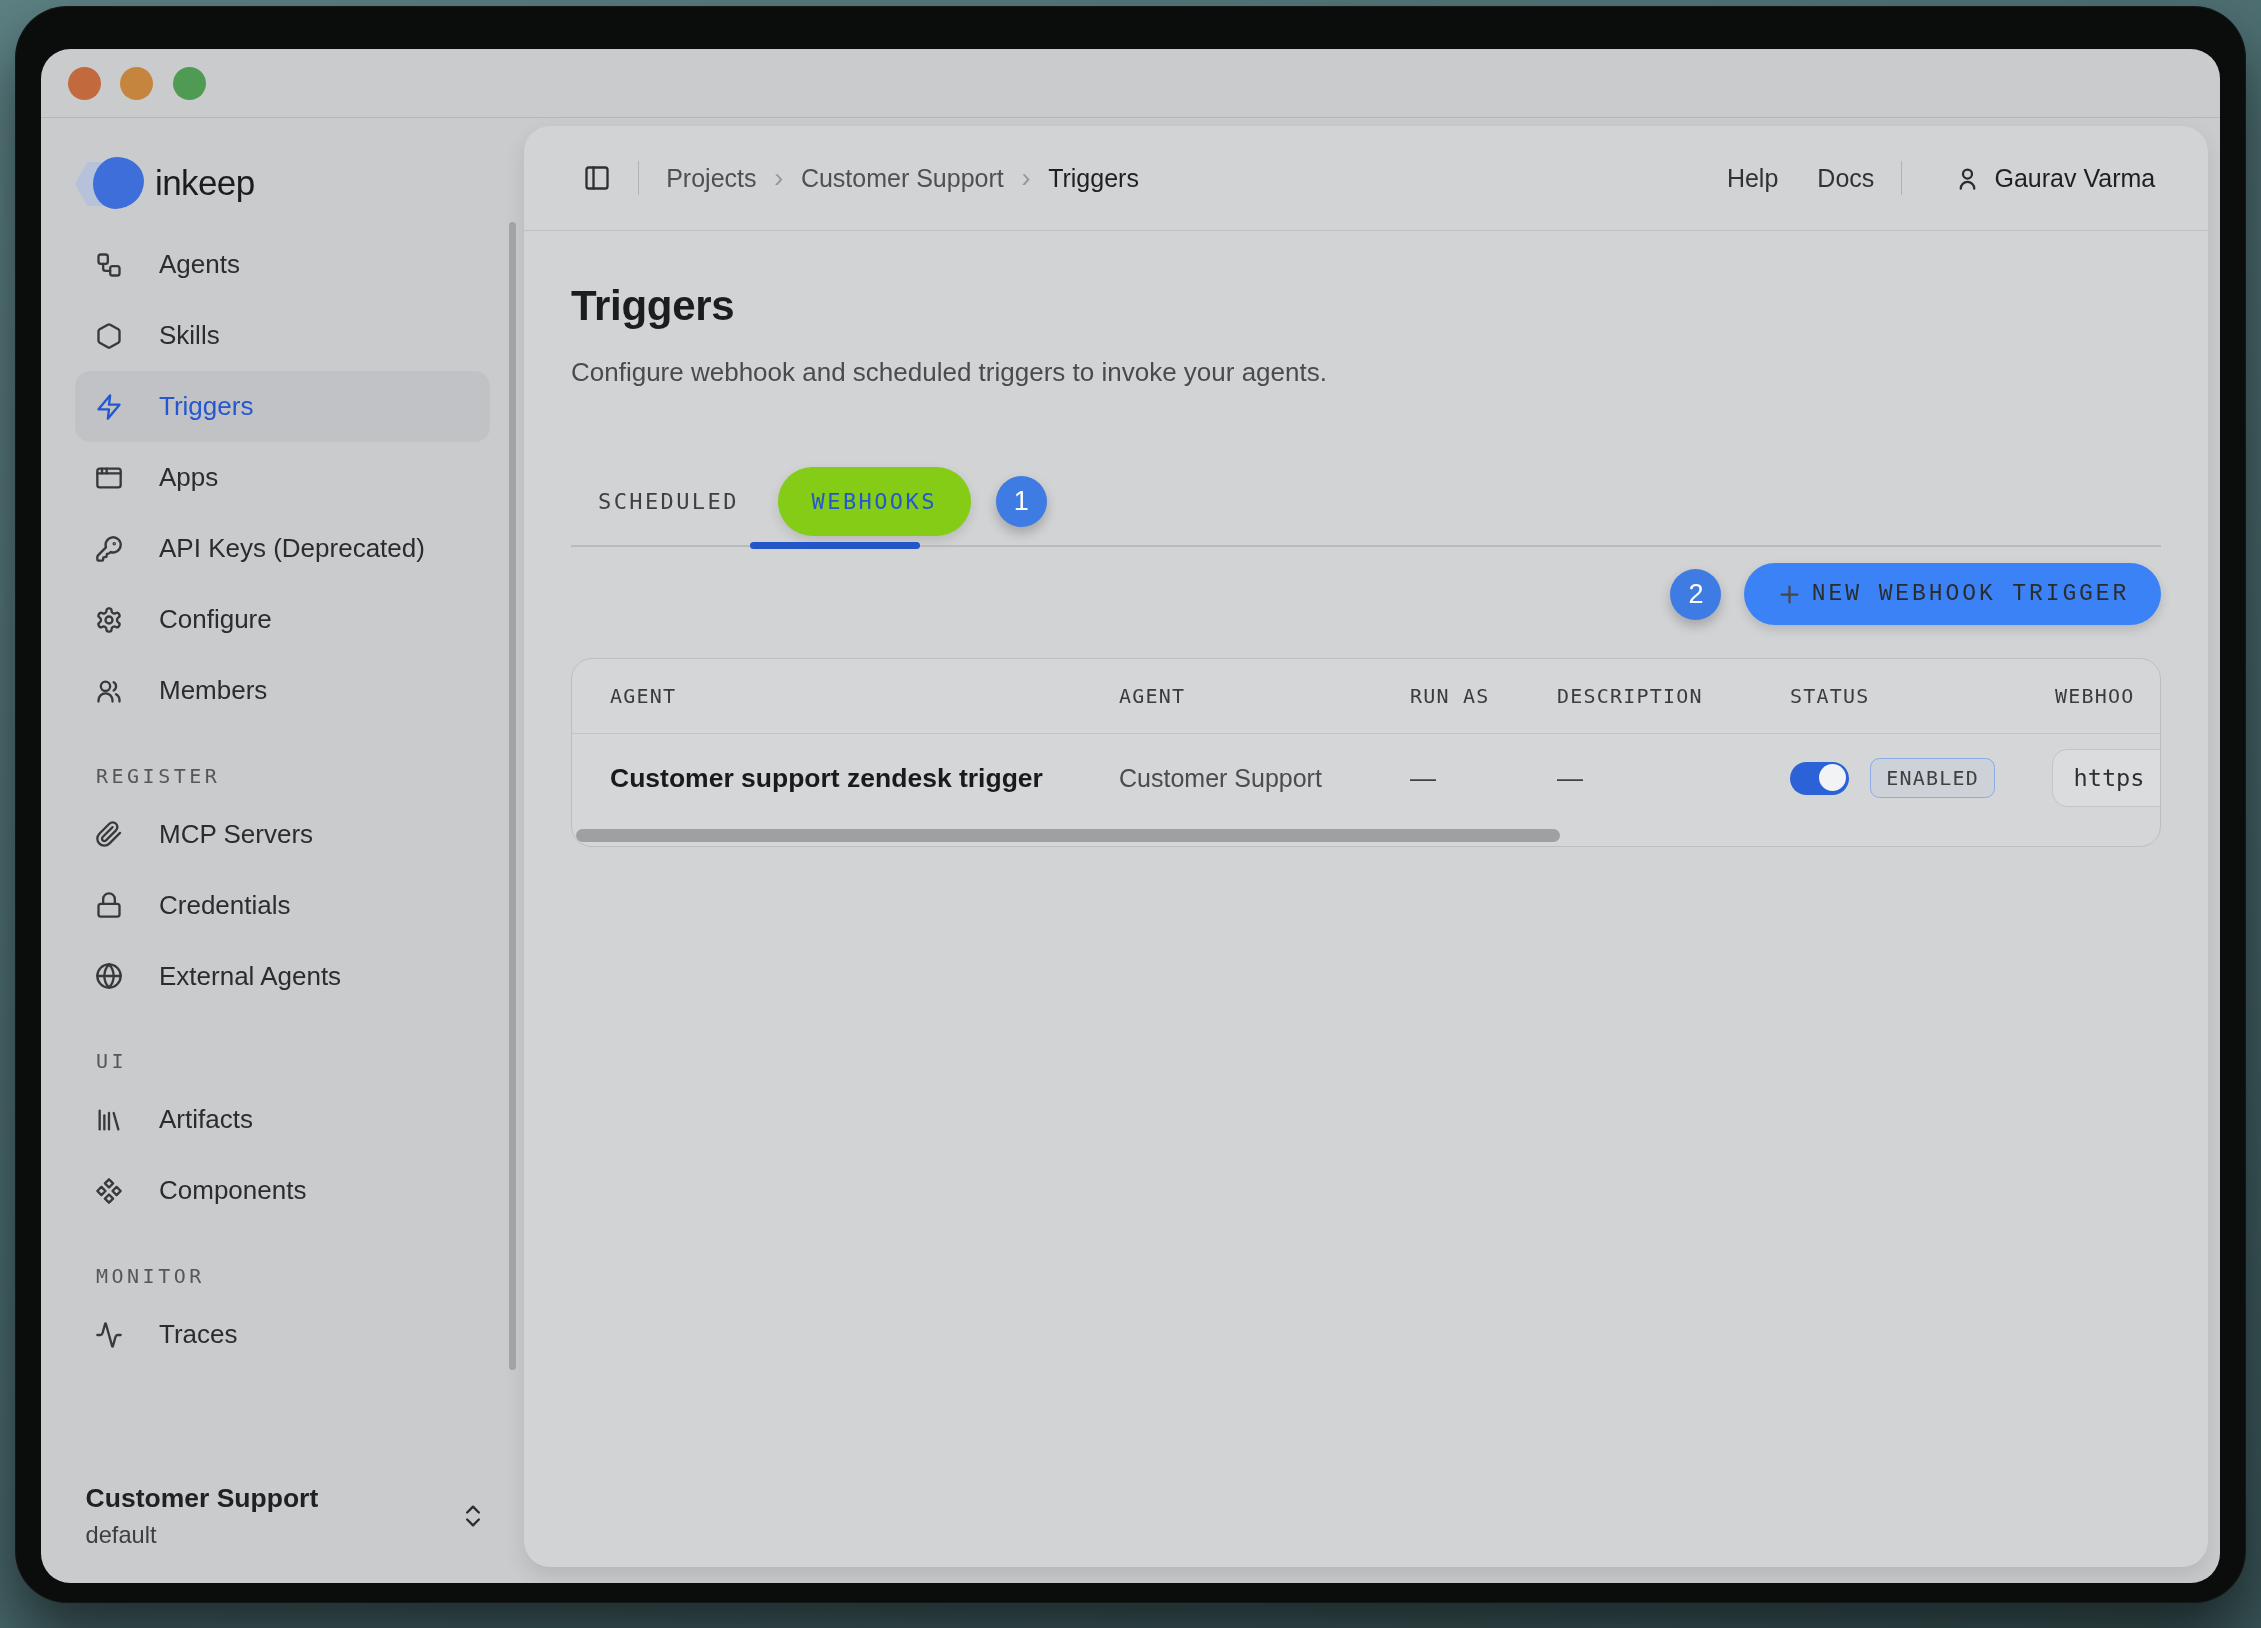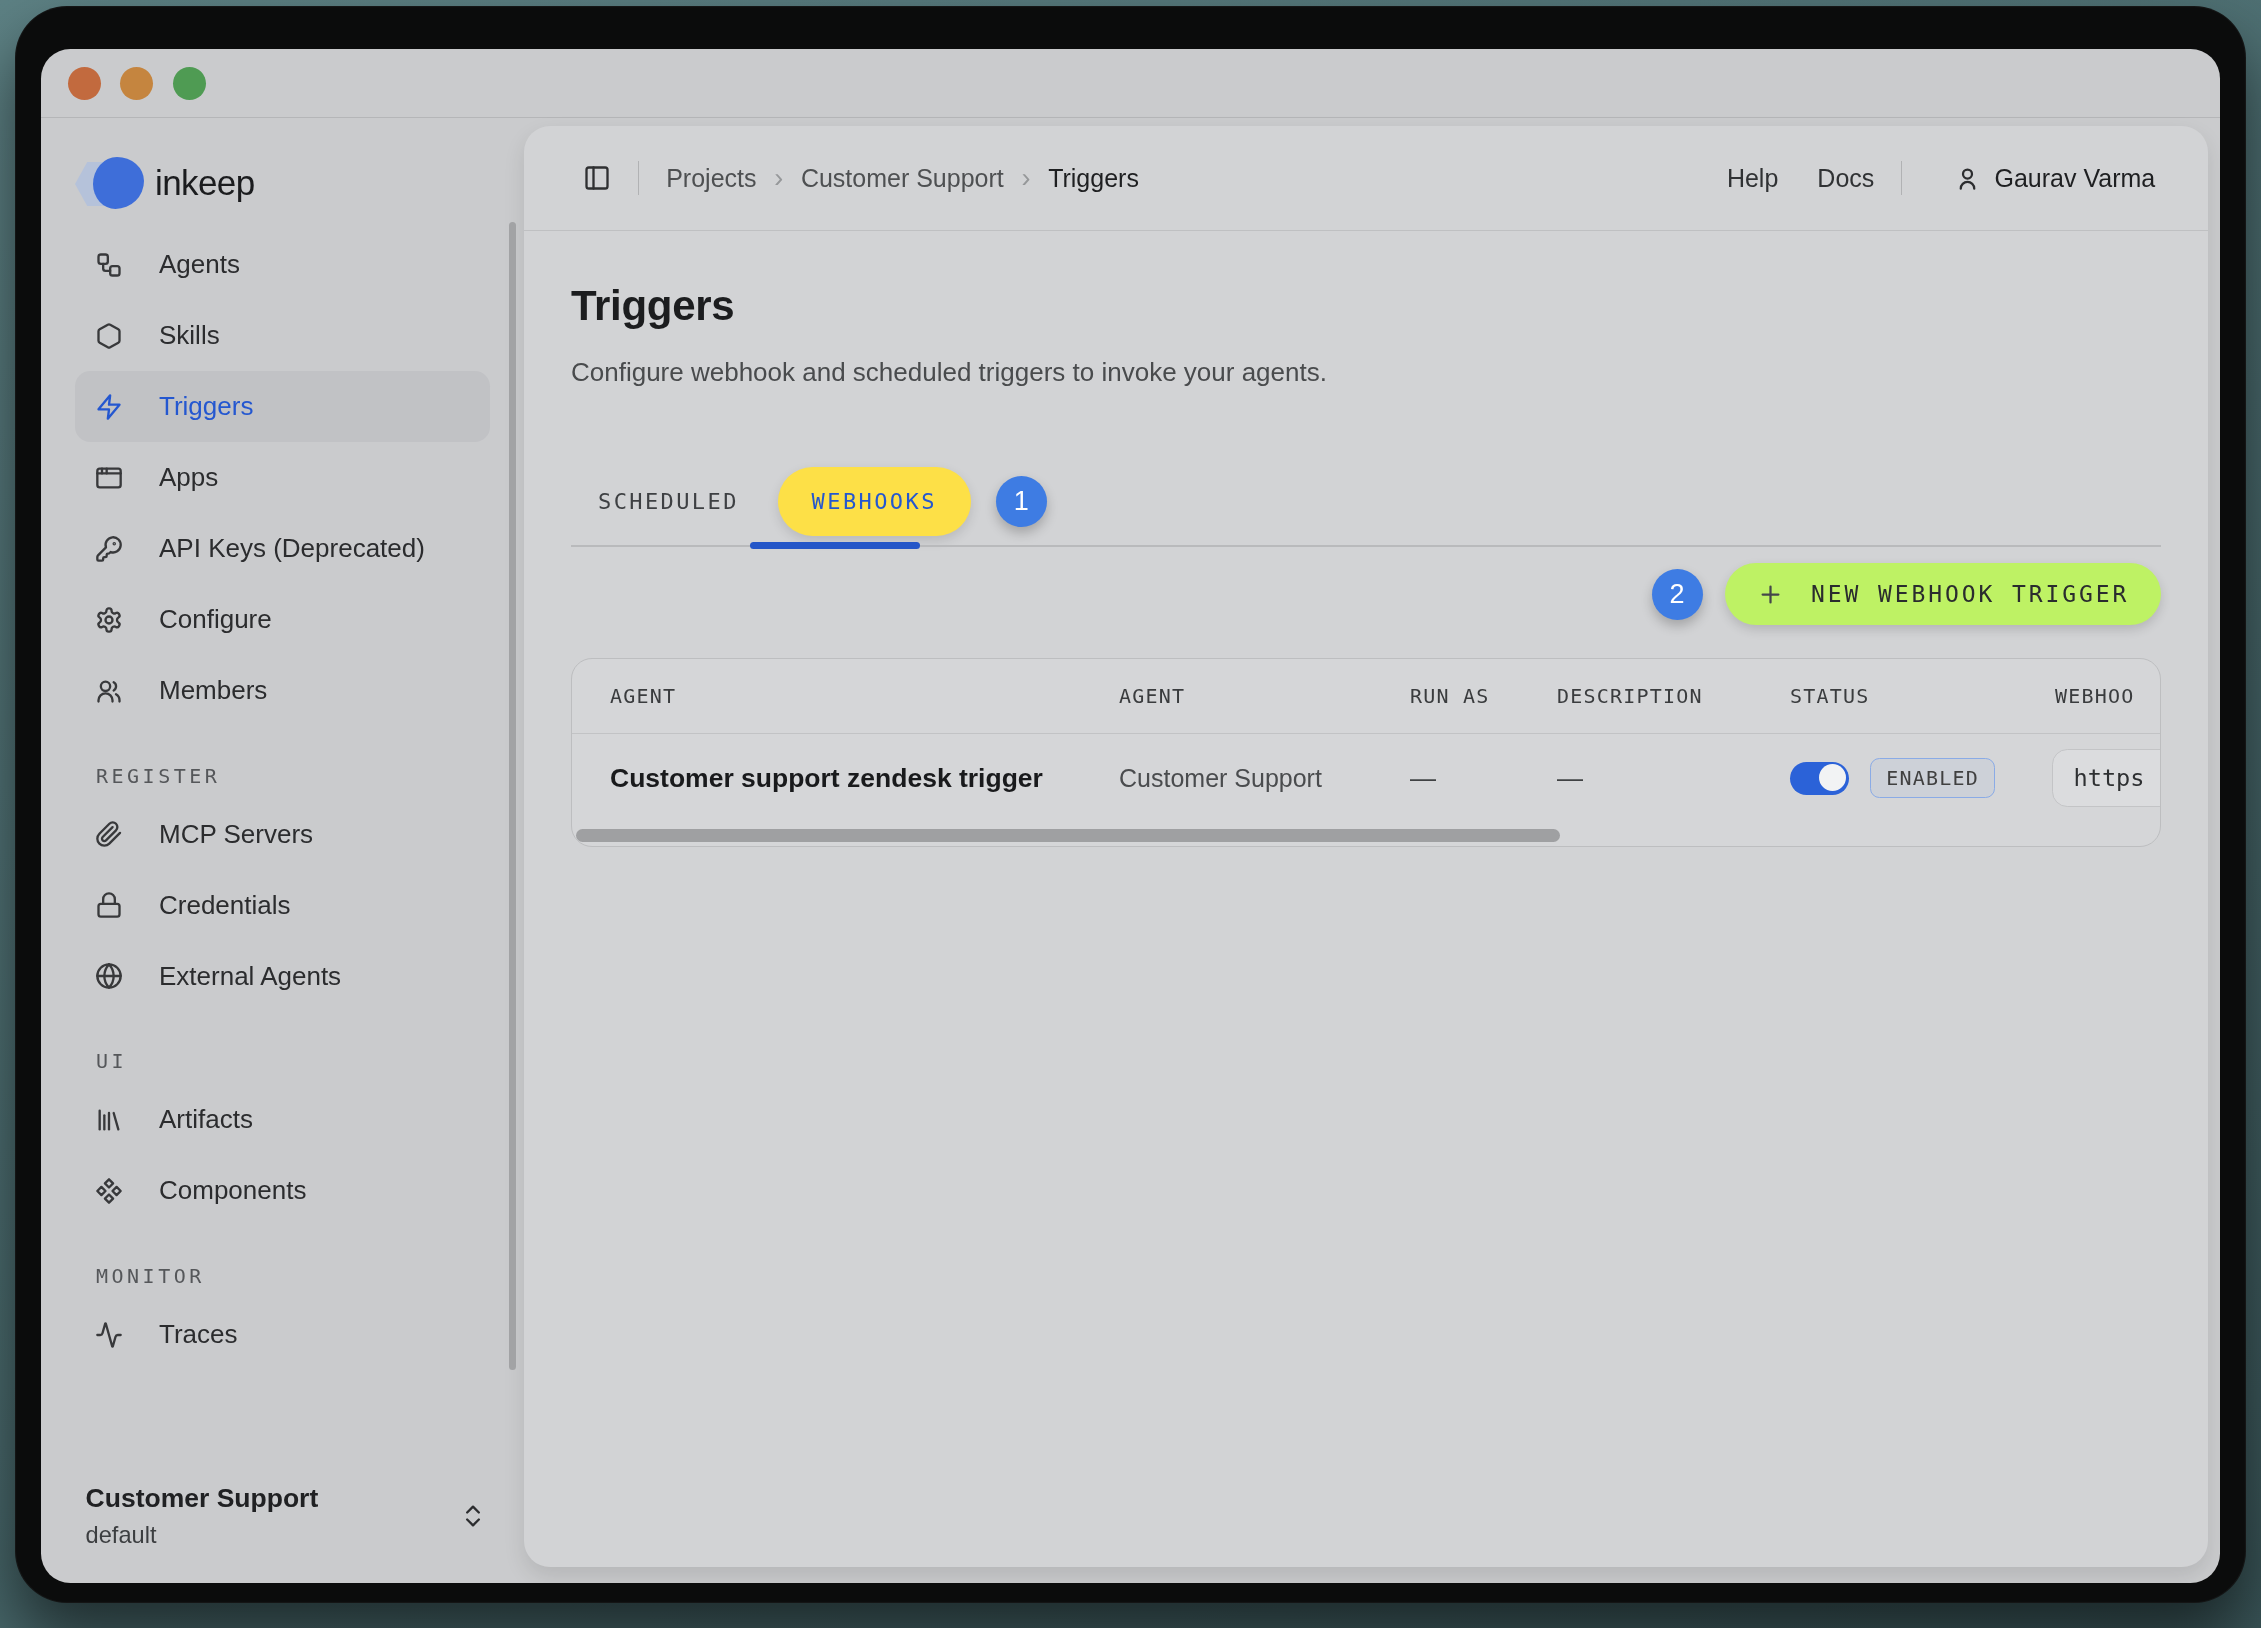--- a/index.html
+++ b/index.html
@@ -69,34 +69,34 @@
 
   .content{flex:1;padding:51px 47px 0 47px;min-height:0;}
   .page-title{font-size:42px;font-weight:600;color:#1c1d1f;letter-spacing:-0.3px;}
   .page-desc{margin-top:27px;font-size:26px;color:#494b4d;}
 
   
   .tabs-row{margin-top:77px;display:flex;align-items:center;height:72px;}
   .tab{font-size:22px;letter-spacing:2.4px;}
   .tab-inactive{color:#3e4043;padding:0 27px;}
   .tab-active{margin-left:11.8px;height:69px;display:flex;align-items:center;padding:12px 34px;
-    background:#fde047;border-radius:41px;color:#2457d0;box-shadow:0 4.7px 11.8px rgba(0,0,0,.12);}
+    background:#84cc16;border-radius:41px;color:#2457d0;box-shadow:0 4.7px 11.8px rgba(0,0,0,.12);}
   .ann-badge{width:51px;height:51px;border-radius:50%;background:#3e7ce3;color:#fff;
     display:flex;align-items:center;justify-content:center;font-size:27px;
     box-shadow:0 5.9px 11.8px rgba(0,0,0,.22);flex:0 0 auto;}
   .ann-1{margin-left:25px;}
   .tabs-underline{position:relative;height:1.2px;background:#b9babc;margin-top:8.2px;}
   .tabs-underline-active{position:absolute;left:179px;top:-2.9px;width:170px;height:7px;
     border-radius:3.5px;background:#2456c8;}
 
   
   .actions-row{margin-top:16.5px;display:flex;justify-content:flex-end;align-items:center;gap:22.4px;}
-  .new-btn{height:62px;display:flex;align-items:center;gap:27px;padding:0 32px;
-    background:#bef264;border-radius:35px;font-size:23px;letter-spacing:2.9px;color:#2a2c2e;
-    box-shadow:0 4.7px 10.6px rgba(0,0,0,.14);white-space:nowrap;}
+  .new-btn{height:62px;display:flex;align-items:center;gap:9px;padding:0 32px;
+    background:#3b82f6;border-radius:35px;font-size:23px;letter-spacing:2.9px;color:#2a2c2e;
+    box-shadow:0 4.7px 10.6px rgba(0,0,0,.14);white-space:nowrap;font-family:Liberation Mono, monospace;}
   .new-btn svg{width:27px;height:27px;stroke:#45474a;}
 
   
   .table-card{margin-top:33px;border:1.2px solid #bdbec0;border-radius:21px;background:#d5d6d8;
     overflow:hidden;position:relative;}
   .tgrid{display:grid;grid-template-columns:509px 291px 147px 233px 265px 1fr;
     padding-left:38px;align-items:center;}
   .thead{height:75px;border-bottom:1.2px solid #c2c3c5;font-size:20px;letter-spacing:1.2px;
     color:#3a3c3e;white-space:nowrap;}
   .th{overflow:hidden;}

